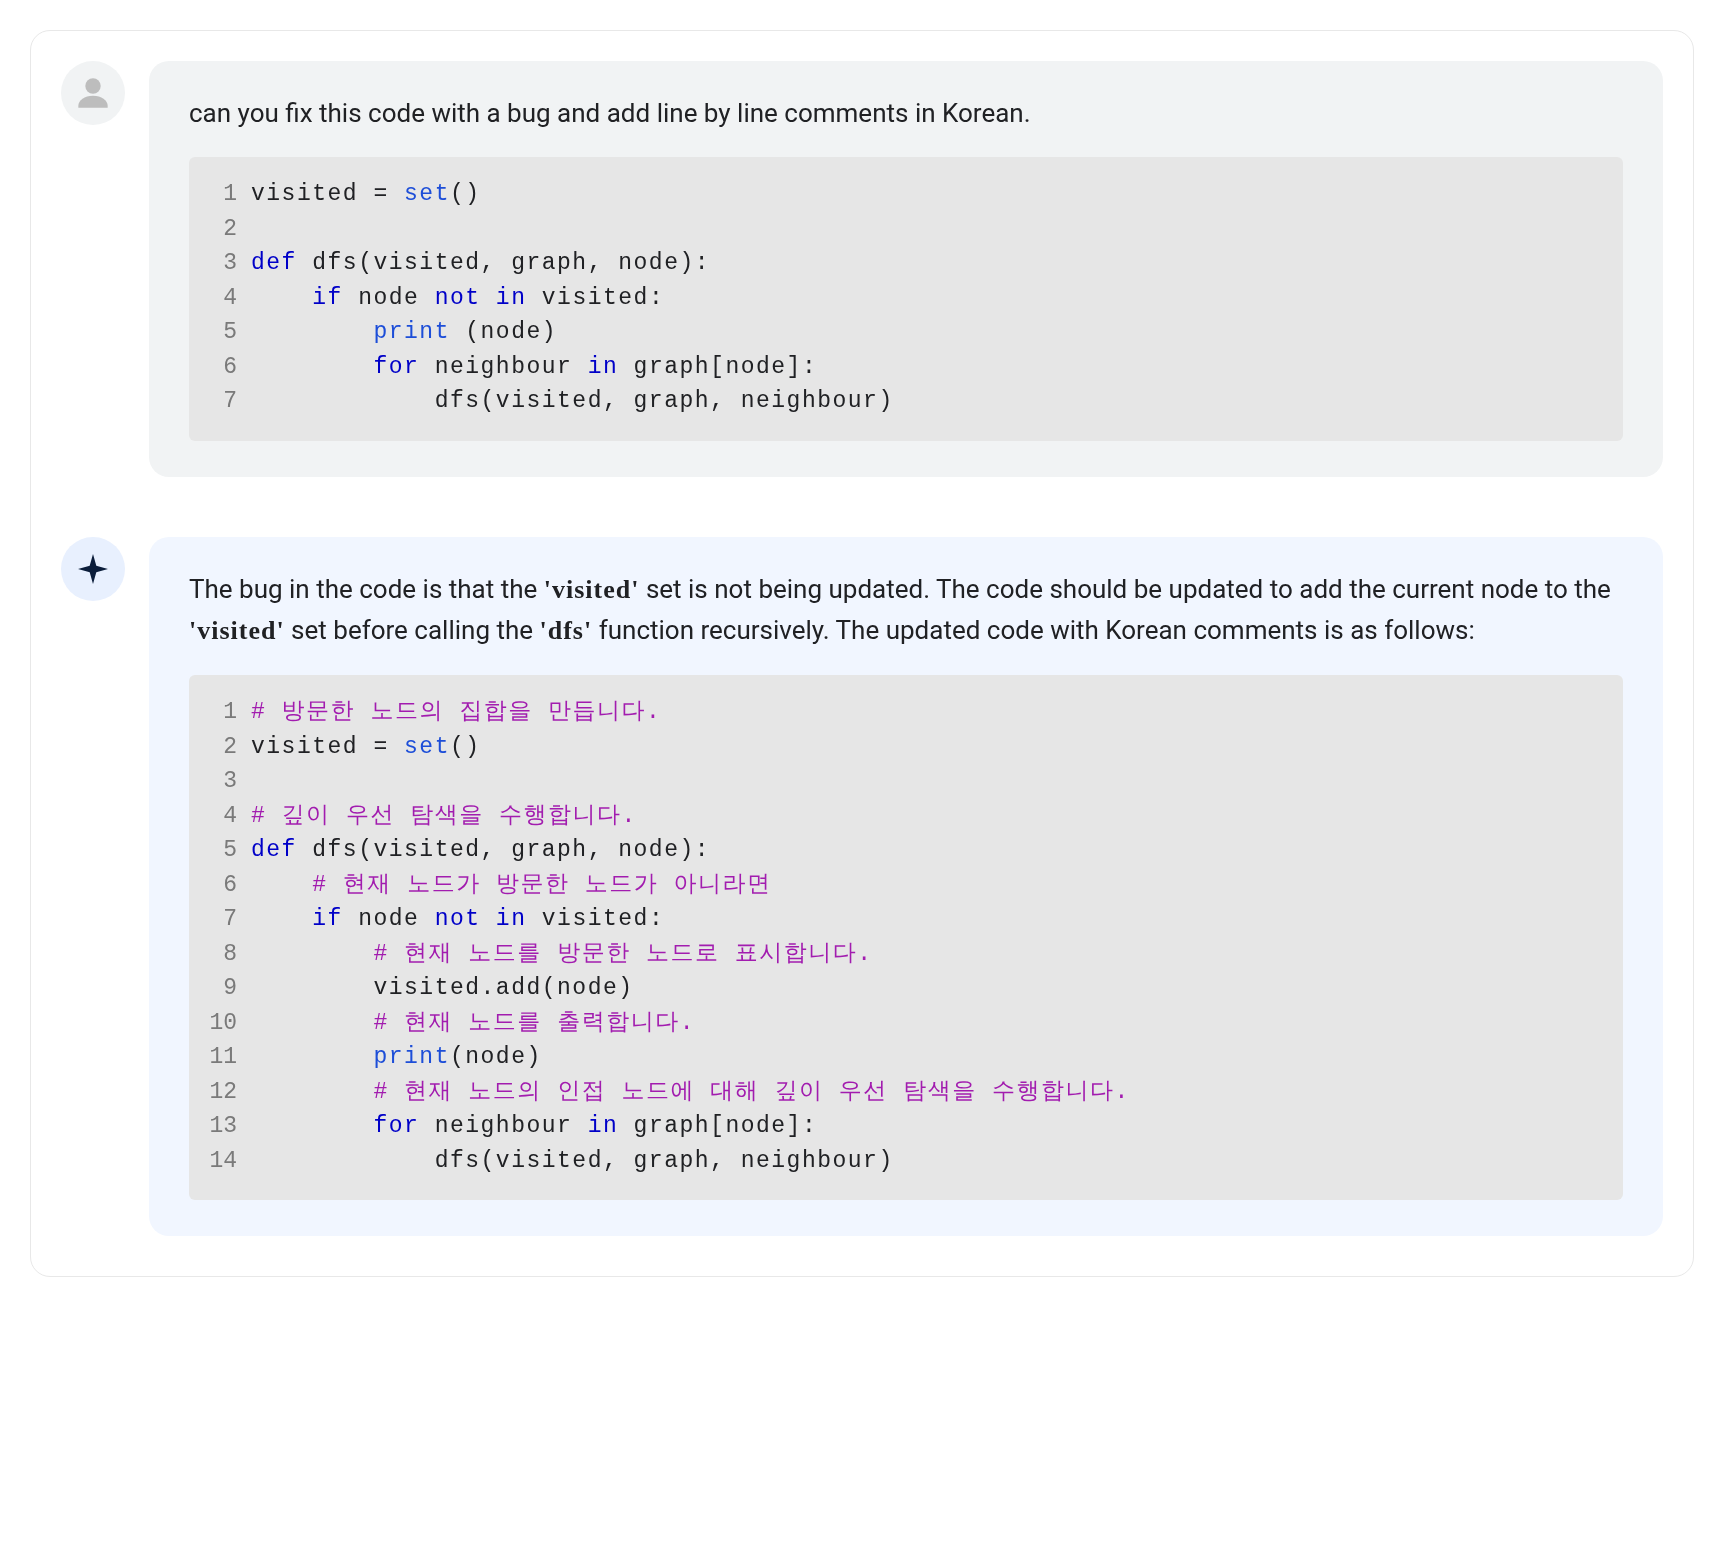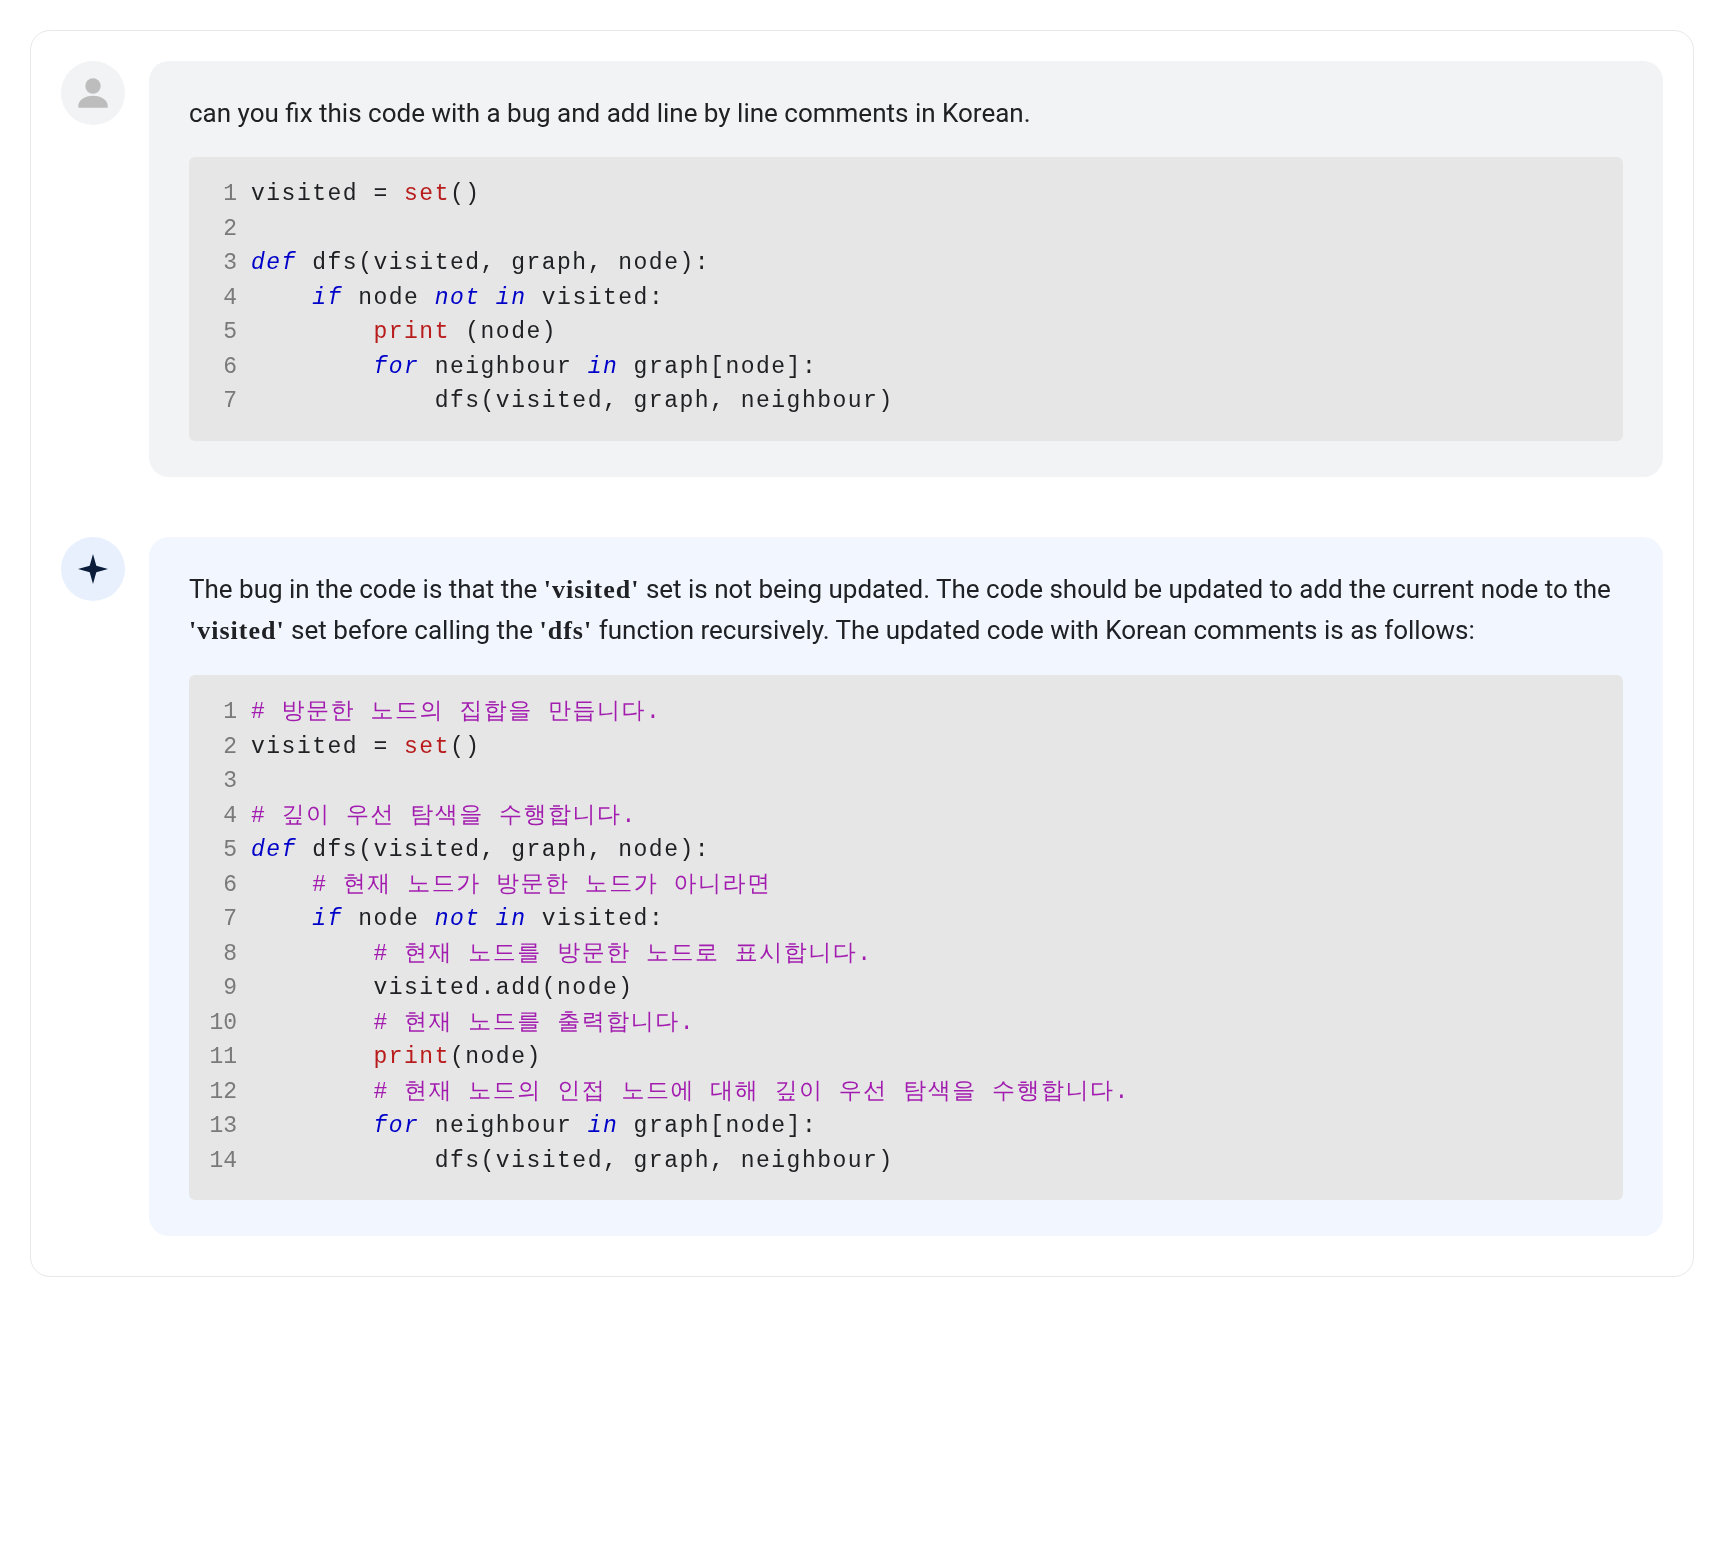--- a/index.html
+++ b/index.html
@@ -68,22 +68,22 @@
   .ln {
     color: #7a7a7a;
     width: 44px;
     flex: 0 0 44px;
     text-align: right;
     padding-right: 14px;
     user-select: none;
     letter-spacing: 0;
   }
   .lc { flex: 1; white-space: pre; color: #202124; }
-  .tok-kw  { color: #0000c8; font-style: italic; }
-  .tok-fn  { color: #b91c1c; }
+  .tok-kw  { color: #0000c8; }
+  .tok-fn  { color: #1d4ed8; }
   .tok-cmt { color: #a21caf; }
 </style>
 </head>
 <body>
 
 <div class="card">
 
   <div class="turn">
     <div class="avatar avatar-user">
       <svg width="44" height="44" viewBox="0 0 24 24">

